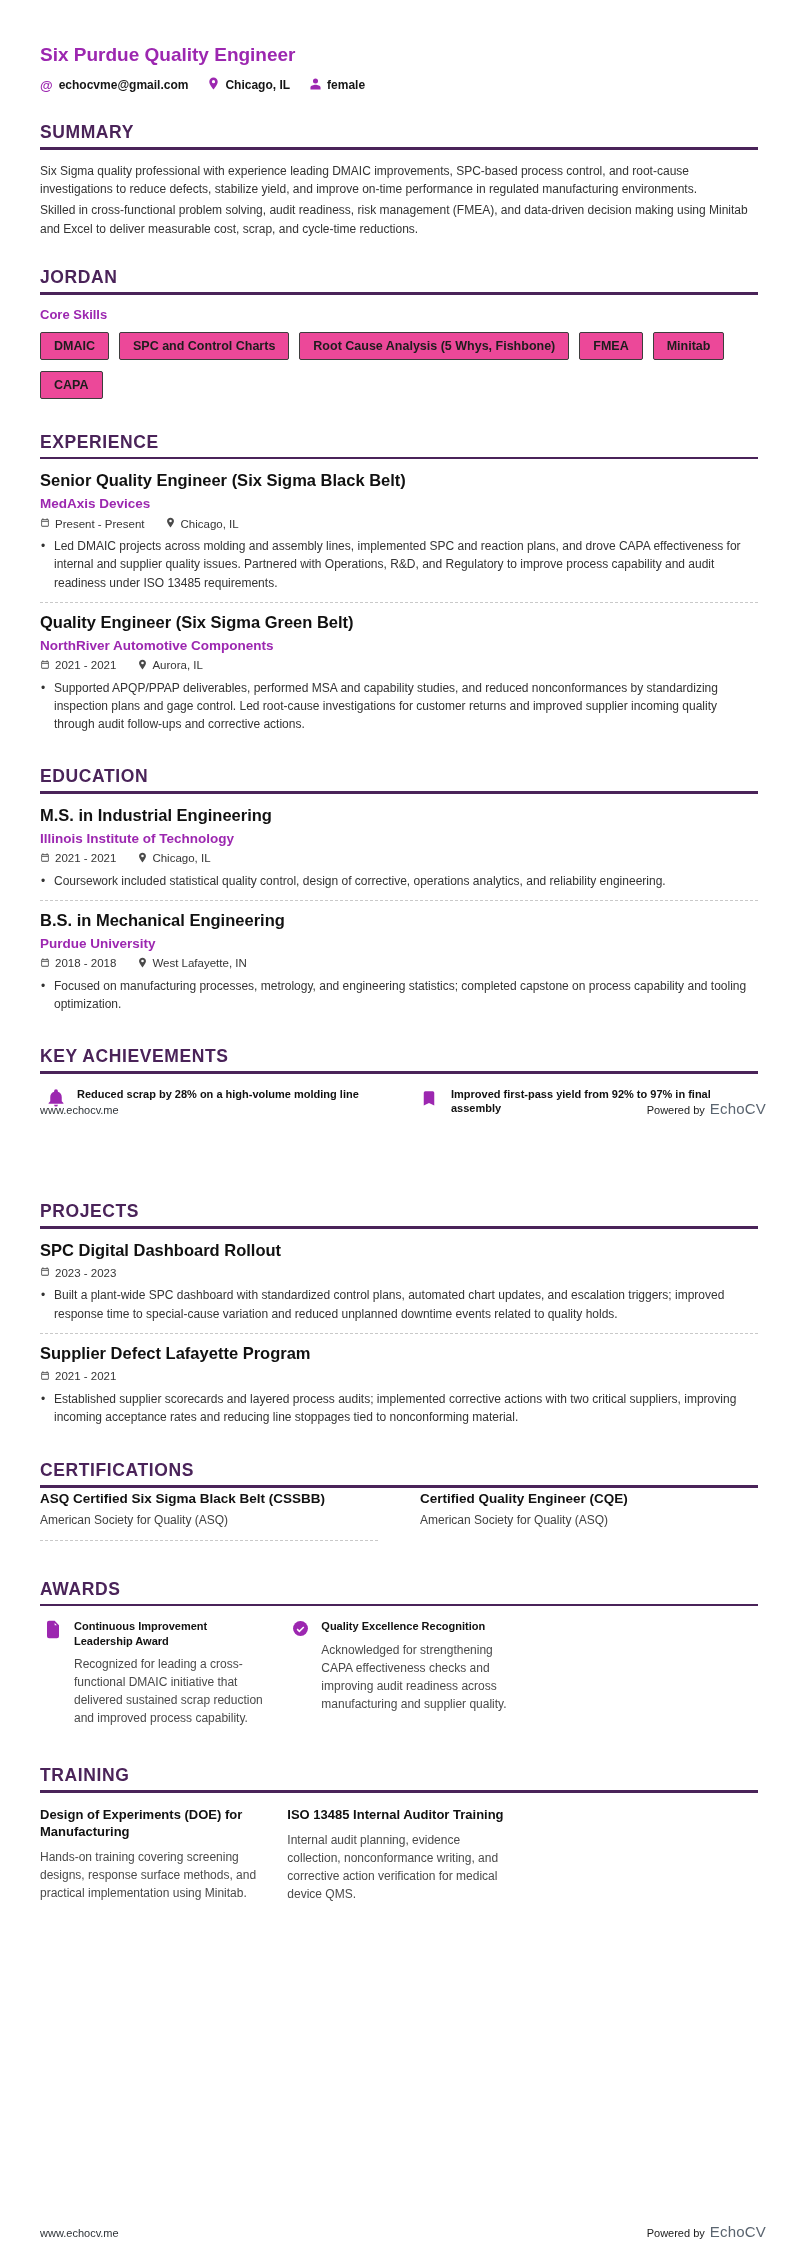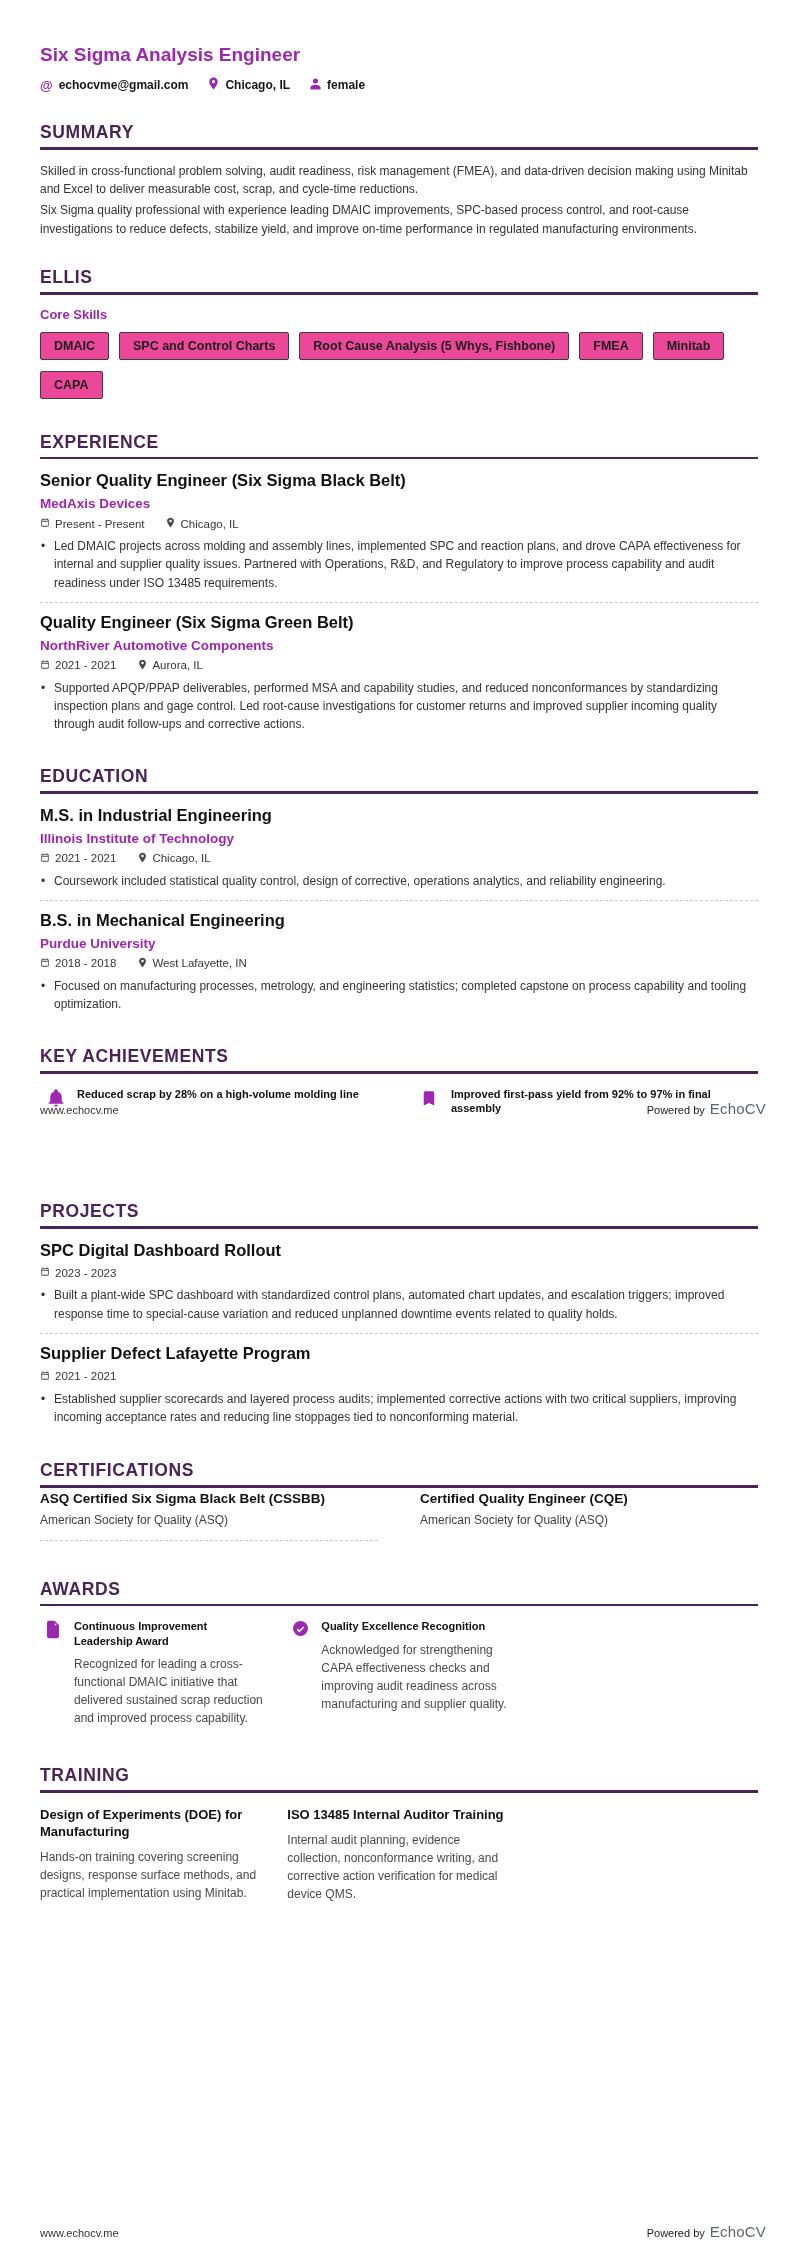--- a/index.html
+++ b/index.html
@@ -79,21 +79,21 @@
   .fill-accent { fill:var(--accent); }
   .fill-gray { fill:#4a4a4a; }
 </style>
 </head>
 <body>
 
 <div class="page">
   <div class="content">
 
     <div class="hdr">
-      <div class="role">Six Sigma Analysis Engineer</div>
+      <div class="role">Six Purdue Quality Engineer</div>
       <div class="contact">
         <span class="item">
           <span class="at-glyph">@</span>
           <span>echocvme@gmail.com</span>
         </span>
         <span class="item">
           <span class="icon-svg">
             <svg width="11" height="13" viewBox="0 0 24 28">
                 <path class="fill-accent" d="M12 1C6.9 1 2.8 5.1 2.8 10.2 2.8 17 12 27 12 27s9.2-10 9.2-16.8C21.2 5.1 17.1 1 12 1zm0 12.6a3.5 3.5 0 1 1 0-7 3.5 3.5 0 0 1 0 7z"></path>
               </svg>
@@ -108,27 +108,27 @@
           </span>
           <span>female</span>
         </span>
       </div>
     </div>
 
     <div class="section">
       <div class="sec-head">SUMMARY</div>
       <div class="sec-rule"></div>
       <div class="sec-body">
+        <p class="para">Six Sigma quality professional with experience leading DMAIC improvements, SPC-based process control, and root-cause investigations to reduce defects, stabilize yield, and improve on-time performance in regulated manufacturing environments.</p>
         <p class="para">Skilled in cross-functional problem solving, audit readiness, risk management (FMEA), and data-driven decision making using Minitab and Excel to deliver measurable cost, scrap, and cycle-time reductions.</p>
-        <p class="para">Six Sigma quality professional with experience leading DMAIC improvements, SPC-based process control, and root-cause investigations to reduce defects, stabilize yield, and improve on-time performance in regulated manufacturing environments.</p>
       </div>
     </div>
 
     <div class="section">
-      <div class="sec-head">ELLIS</div>
+      <div class="sec-head">JORDAN</div>
       <div class="sec-rule"></div>
       <div class="sec-body">
         <div class="group-label">Core Skills</div>
         <div class="chips">
           <span class="chip">DMAIC</span>
           <span class="chip">SPC and Control Charts</span>
           <span class="chip">Root Cause Analysis (5 Whys, Fishbone)</span>
           <span class="chip">FMEA</span>
           <span class="chip">Minitab</span>
           <span class="chip">CAPA</span>

